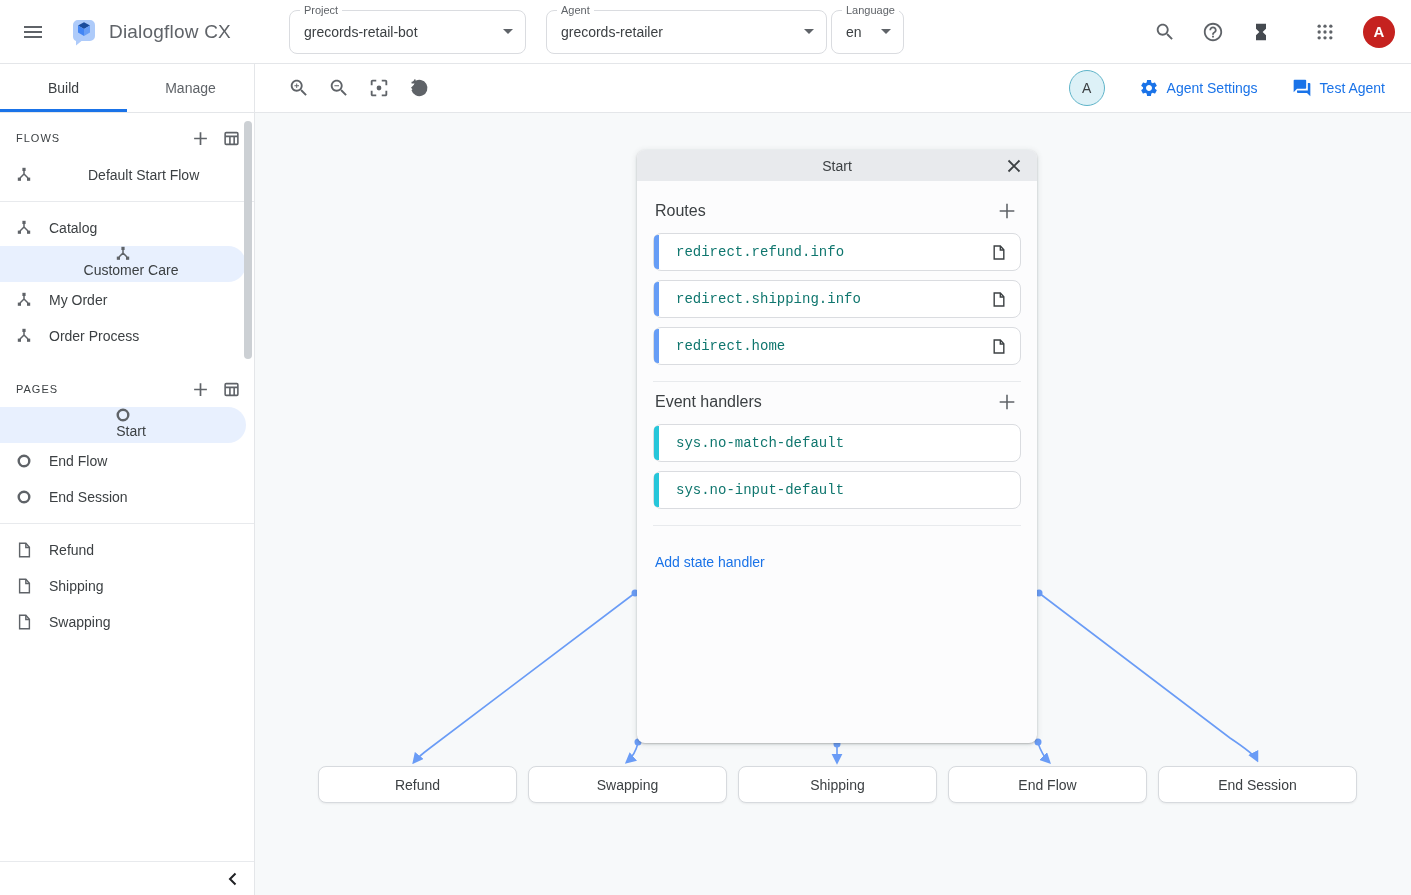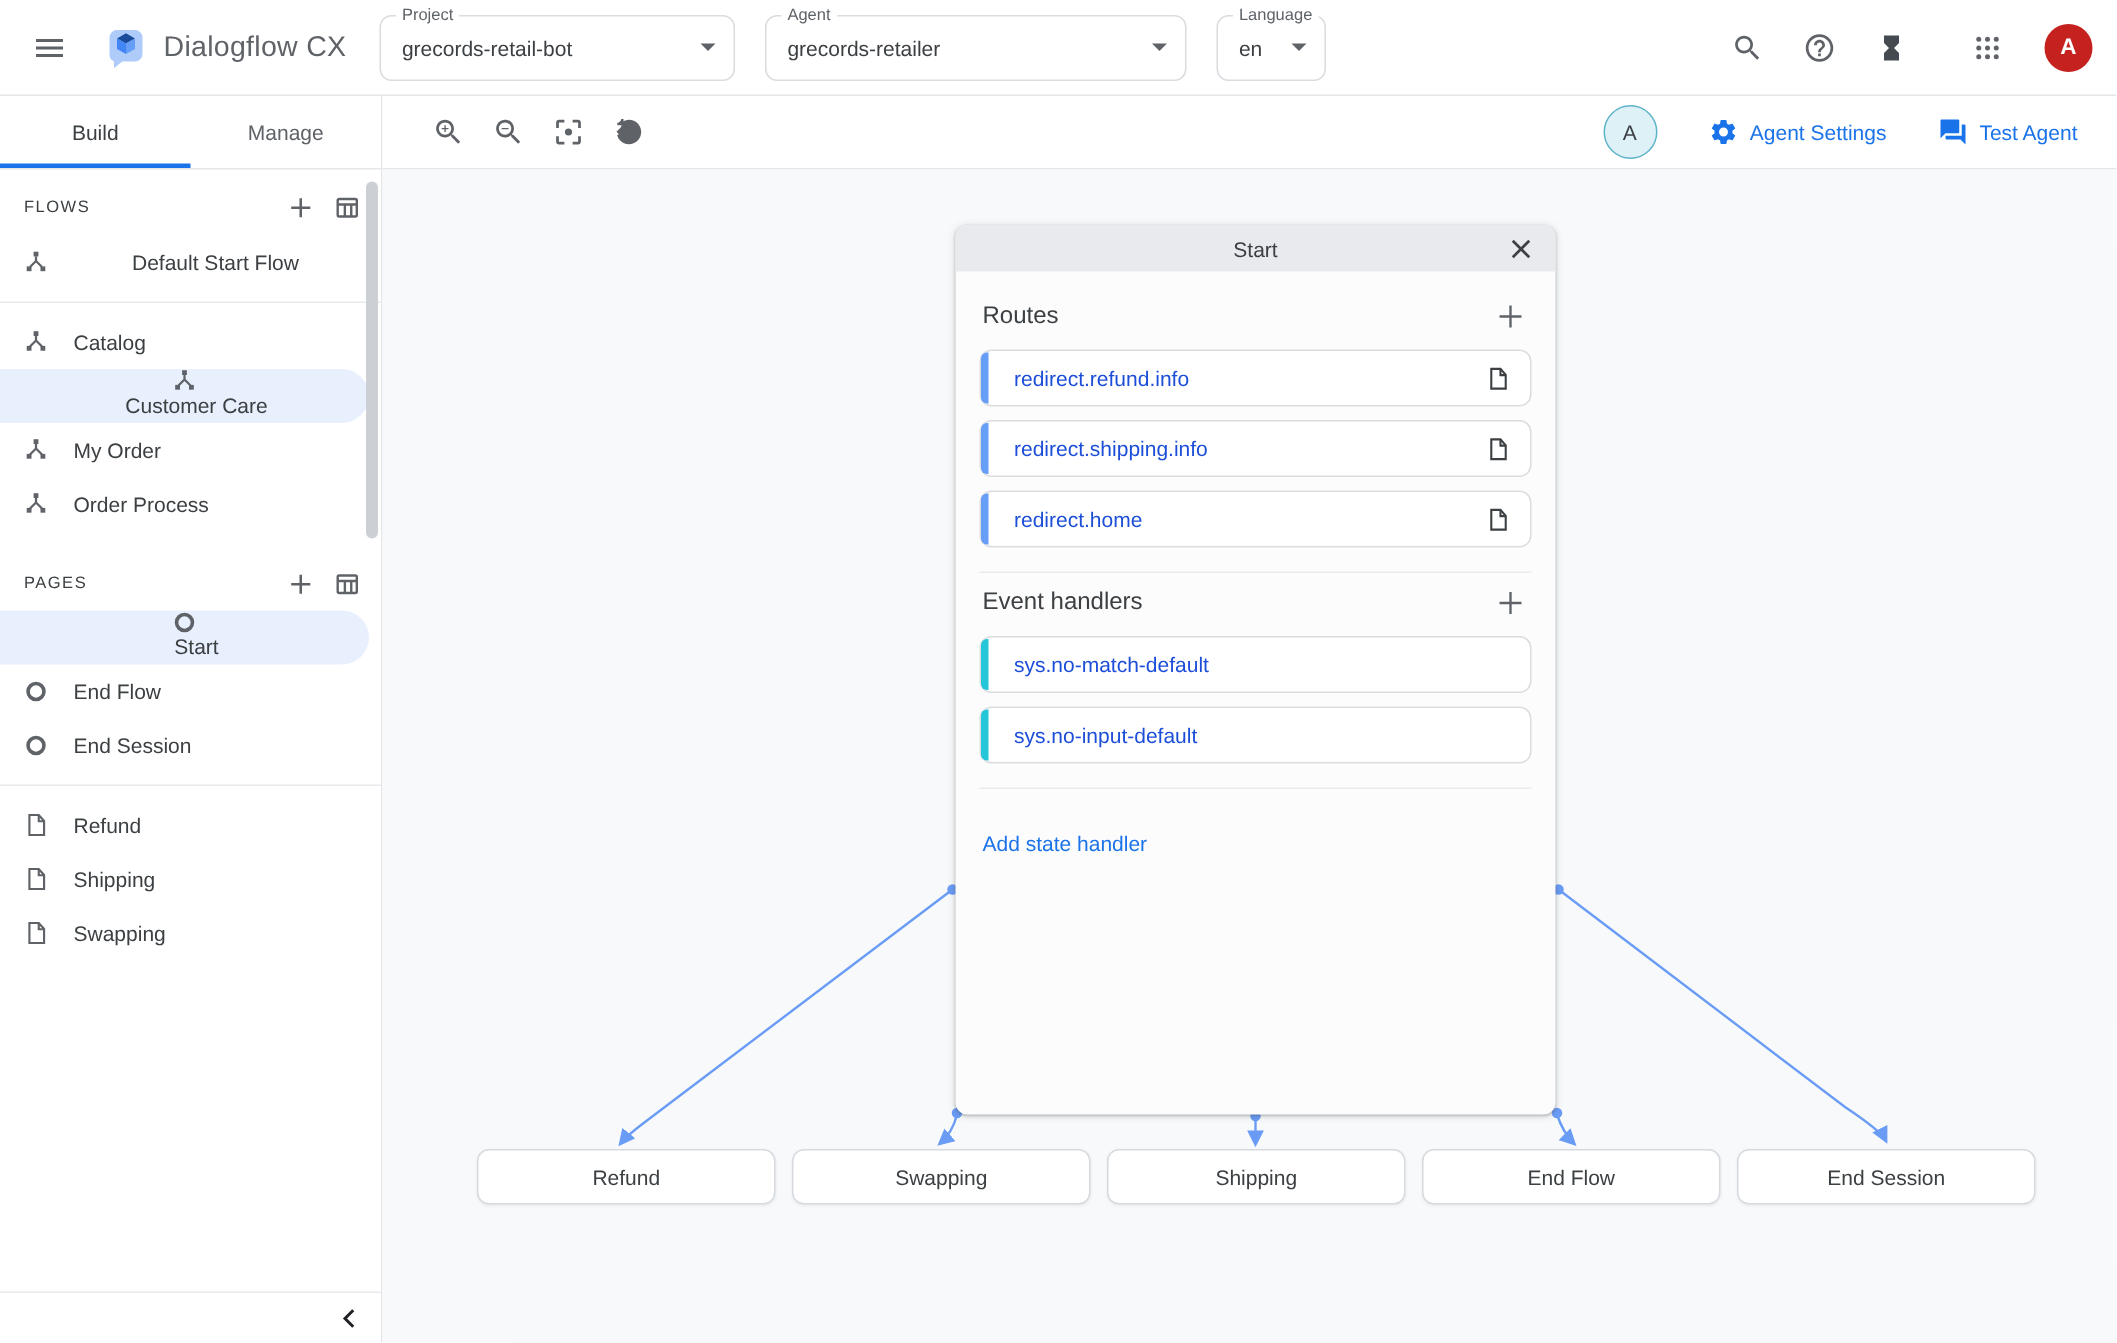--- a/index.html
+++ b/index.html
@@ -12,23 +12,23 @@
   .hamburger span { display:block; width:18px; height:12px; border-top:2px solid #5f6368; border-bottom:2px solid #5f6368; position:relative; }
   .hamburger span::after { content:""; position:absolute; left:0; top:3px; width:18px; height:2px; background:#5f6368; }
   .logo { width:30px; height:30px; margin-left:12px; }
   .app-title { font-size:19px; color:#5f6368; margin-left:10px; letter-spacing:.2px; }
 
   .dd { position:relative; height:44px; border:1px solid #dadce0; border-radius:8px; display:flex; align-items:center;
         padding:0 12px 0 14px; background:#fff; cursor:pointer; }
   .dd-label { position:absolute; top:-7px; left:10px; background:#fff; padding:0 4px; font-size:11px; color:#5f6368; }
   .dd-value { font-size:14px; color:#3c4043; }
   .dd-arrow { width:0; height:0; border-left:5px solid transparent; border-right:5px solid transparent; border-top:5px solid #5f6368; margin-left:auto; }
-  .dd-project { width:237px; margin-left:22px;justify-content:space-between; }
+  .dd-project { width:237px; margin-left:58px;justify-content:space-between; }
   .dd-agent   { width:281px; margin-left:20px; }
-  .dd-lang    { width:73px;  margin-left:20px; }
+  .dd-lang    { width:73px;  margin-left:4px; }
 
   .header-right { margin-left:auto; display:flex; align-items:center; gap:8px; padding-right:16px; }
   .icon-btn { width:40px; height:40px; border-radius:50%; display:flex; align-items:center; justify-content:center; cursor:pointer; }
   .icon-btn svg { fill:#5f6368; }
   .apps-btn { margin-left:16px; }
   .avatar { width:32px; height:32px; border-radius:50%; background:#c5221f; color:#fff; font-size:15px; font-weight:700;
             display:flex; align-items:center; justify-content:center; margin-left:10px; cursor:pointer; }
 
   
   .main { display:flex; height:831px; }
@@ -82,21 +82,21 @@
   .panel-title { flex:1; text-align:center; font-size:14px; font-weight:500; color:#3c4043; }
   .panel-close { position:absolute; right:12px; top:5px; width:22px; height:22px; display:flex; align-items:center; justify-content:center; cursor:pointer; }
   .panel-close svg { stroke:#3c4043; }
   .panel-body { padding:10px 16px 0 16px; }
   .group-head { display:flex; align-items:center; margin:8px 2px 10px 2px; }
   .group-title { font-size:16px; color:#3c4043; }
   .group-add { margin-left:auto; width:24px; height:24px; display:flex; align-items:center; justify-content:center; cursor:pointer; }
   .group-add svg { stroke:#5f6368; }
   .card-list { display:flex; flex-direction:column; gap:9px; }
   .card { position:relative; height:38px; background:#fff; border:1px solid #dadce0; border-radius:8px;
-          display:flex; align-items:center; padding:0 14px 0 22px; font-size:14px; color:#1d4ed8; cursor:pointer; }
+          display:flex; align-items:center; padding:0 14px 0 22px; font-size:14px; color:#0f766e; cursor:pointer;font-family:Liberation Mono, monospace; }
   .card::before { content:""; position:absolute; left:0; top:1px; bottom:1px; width:5px; border-radius:4px 0 0 4px; background:#669df6; }
   .card.event::before { background:#26c6da; }
   .card .card-doc { margin-left:auto; display:flex; }
   .card .card-doc svg { stroke:#3c4043; }
   .panel-divider { border-top:1px solid #e8eaed; margin:16px 0 6px 0; }
   .add-handler { margin:22px 2px 0 2px; font-size:14px; font-weight:500; color:#1a73e8; cursor:pointer; display:inline-block; }
 
   .node { position:absolute; width:199px; height:37px; background:#fff; border:1px solid #d7dade; border-radius:8px;
           display:flex; align-items:center; justify-content:center; font-size:14px; color:#3c4043; cursor:pointer;
           box-shadow:0 1px 2px rgba(60,64,67,.08); }

